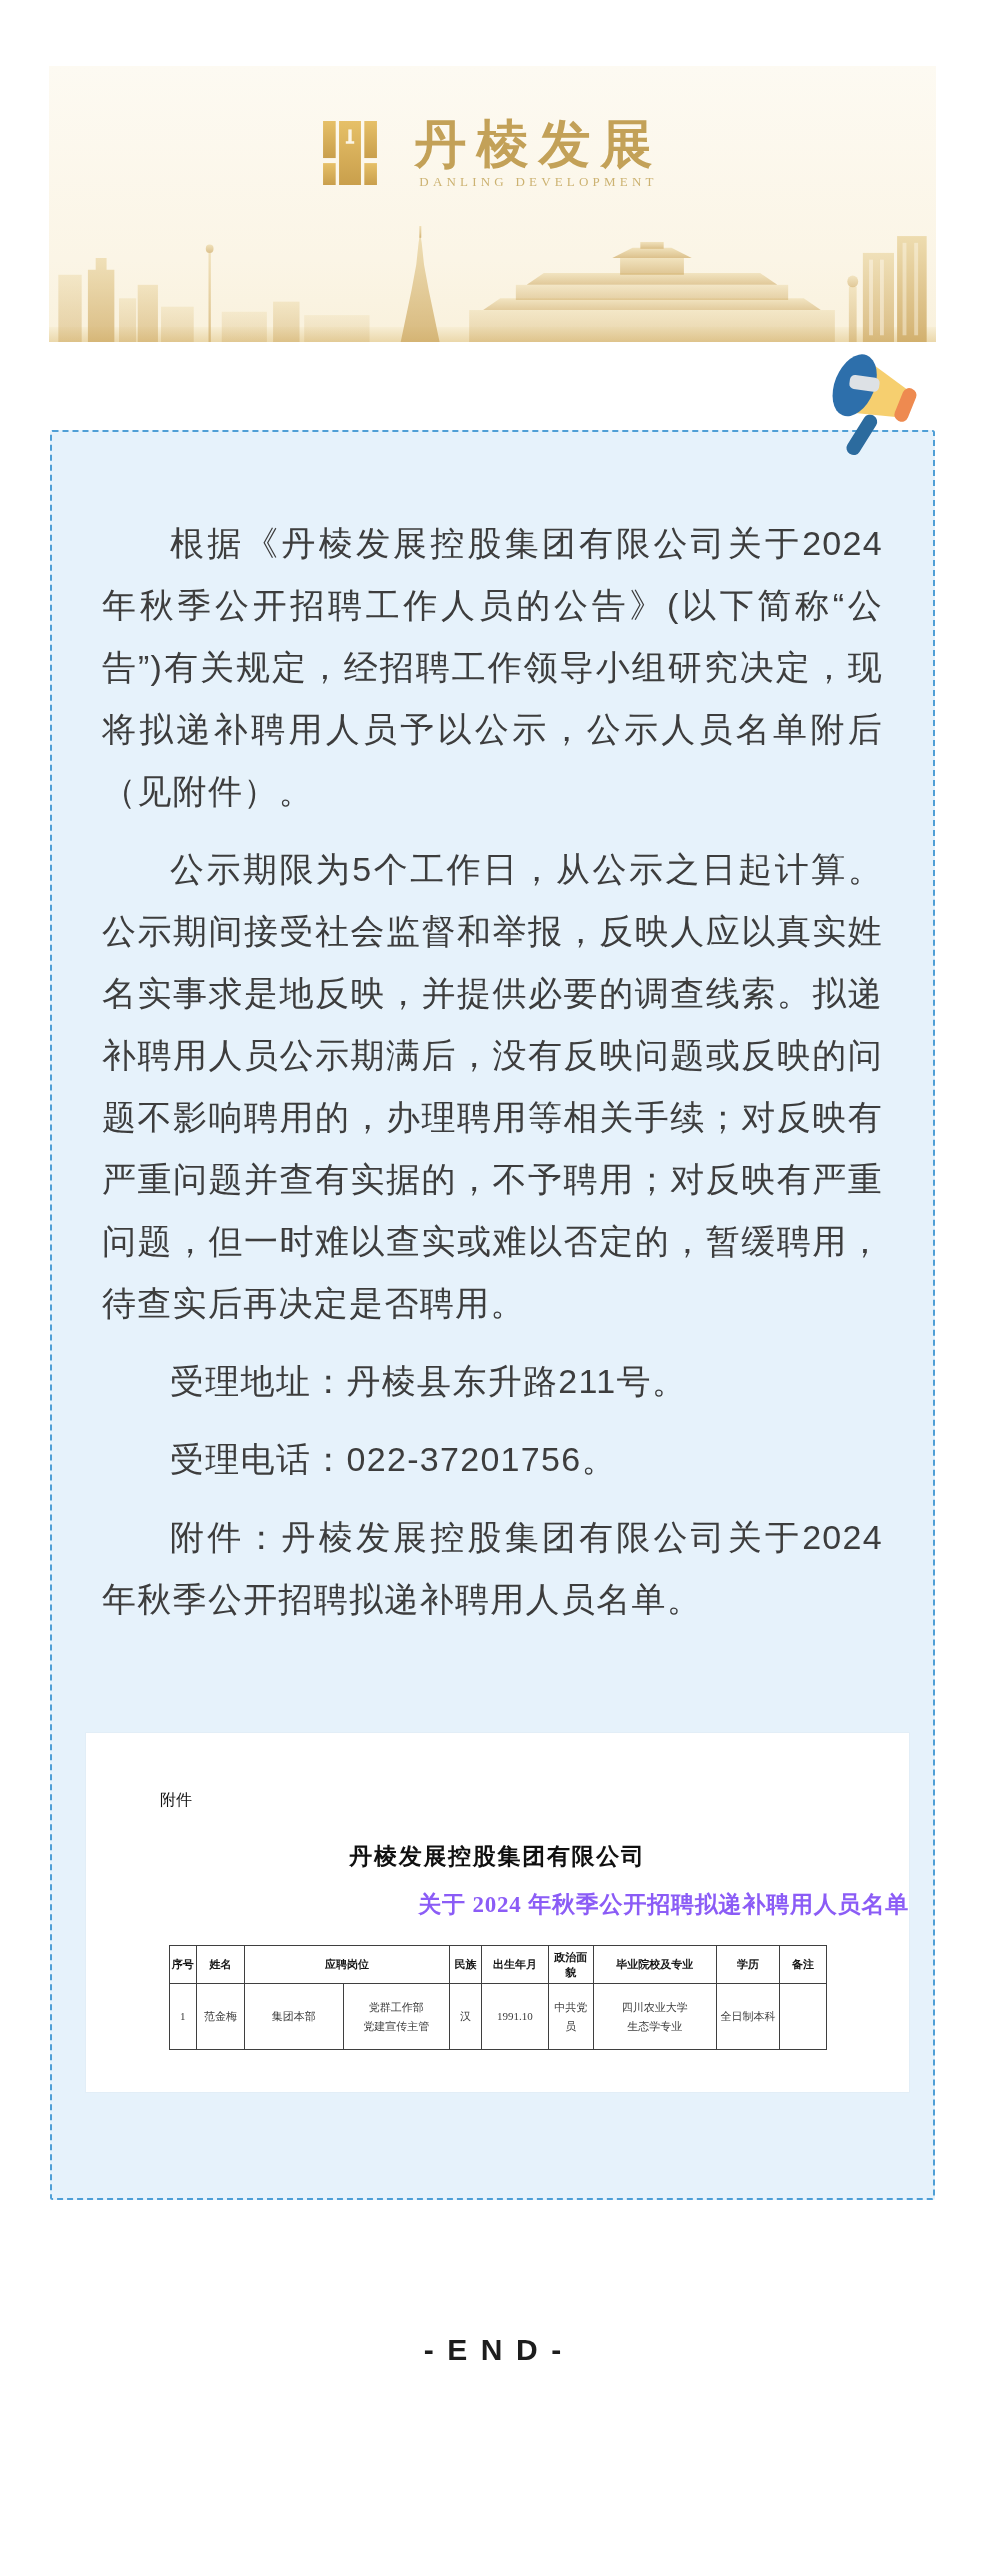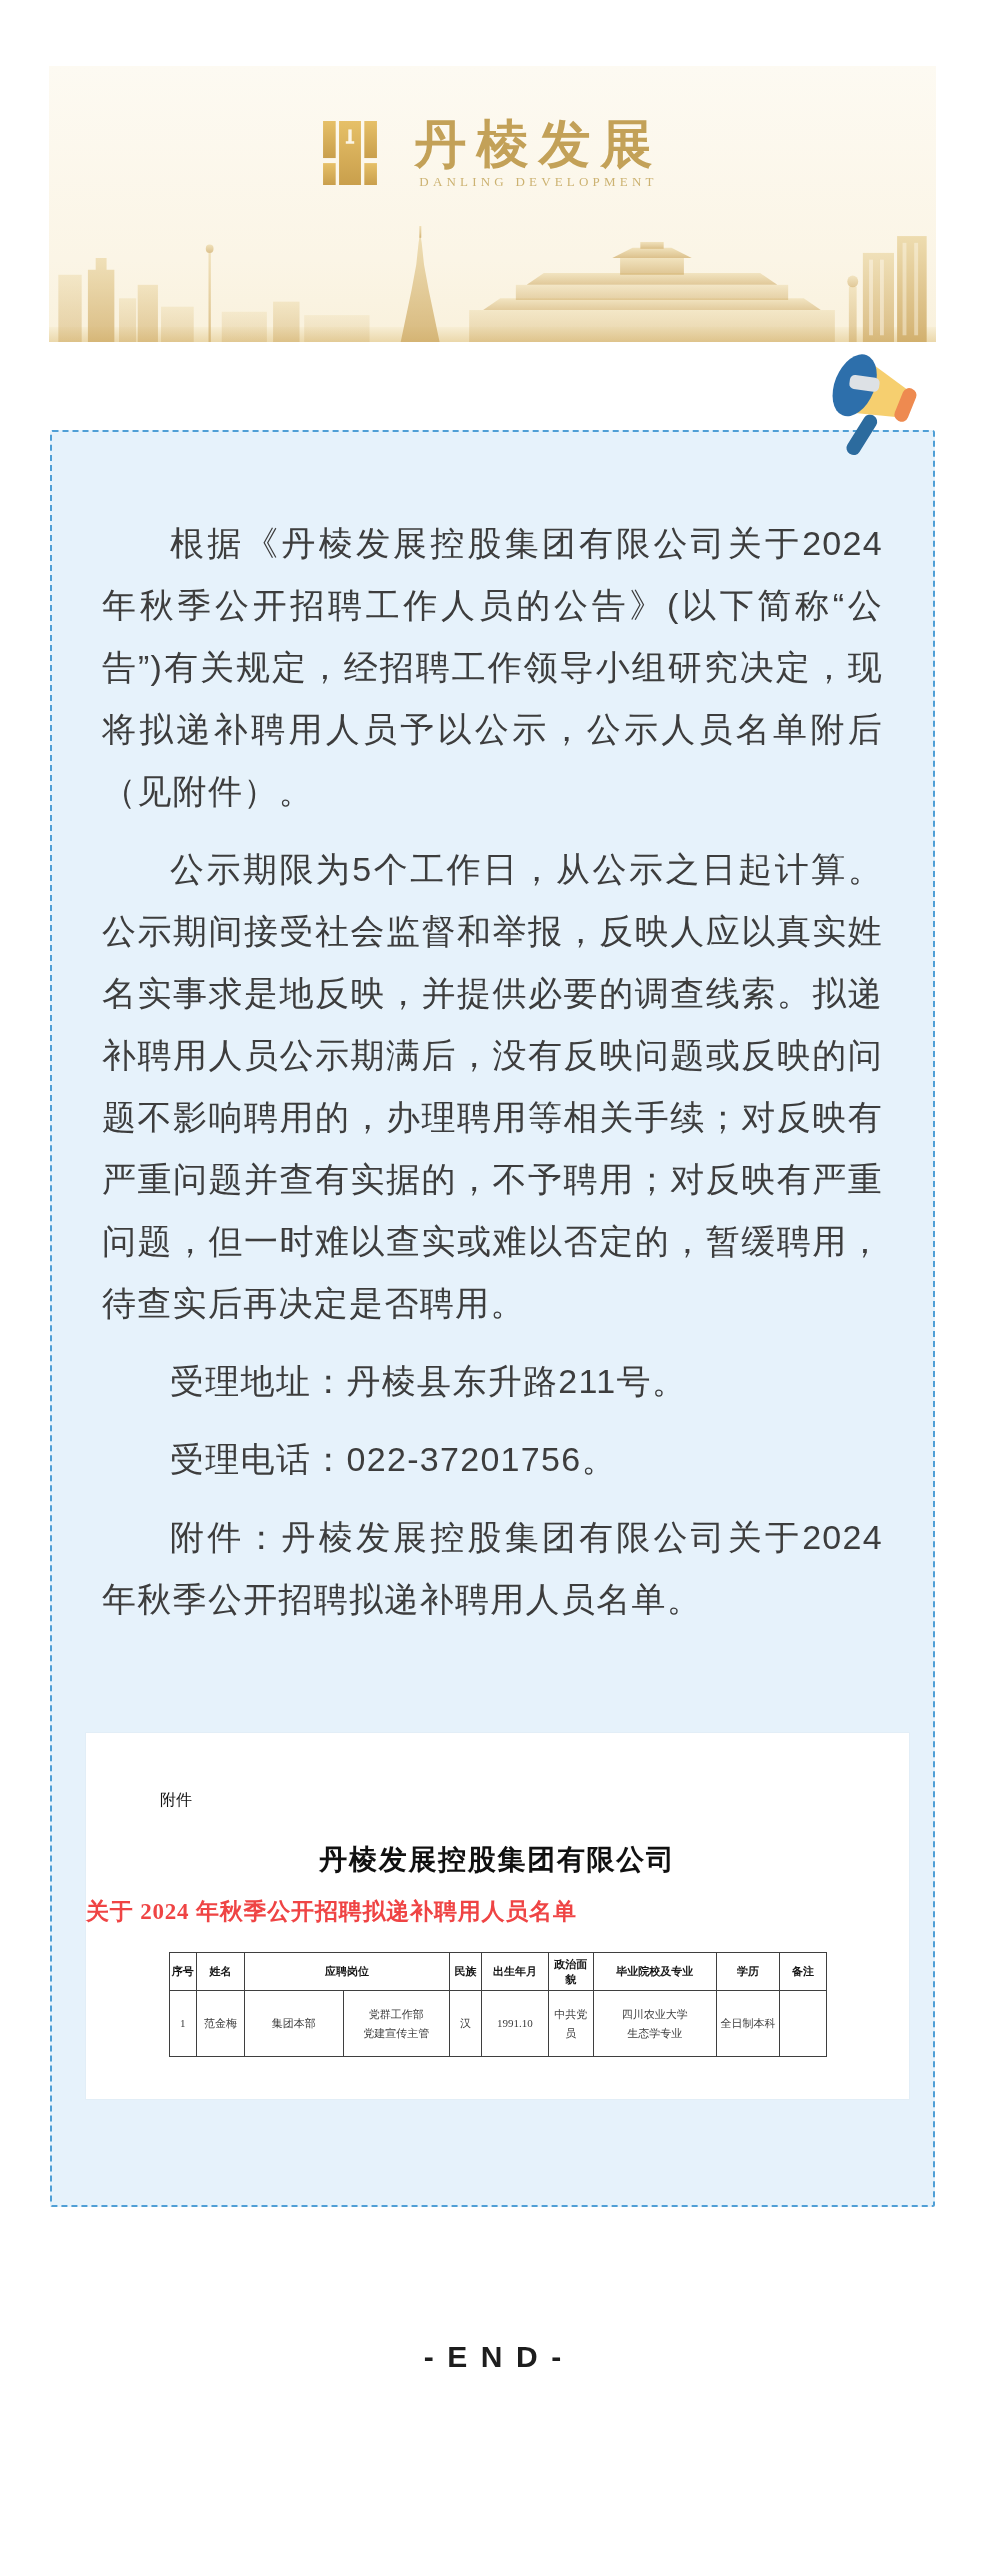--- a/index.html
+++ b/index.html
@@ -63,26 +63,26 @@
     width:823px;
     margin:103px auto 0;
     background:#ffffff;
     box-shadow:0 0 0 0.8px rgba(0,0,0,0.02);
     padding:57px 0 42px;
     font-family:"Liberation Serif", serif;
     color:#1c1c1c;
   }
   .att-label{margin-left:74px;font-size:16px;color:#141414;}
   .att-title1{
-    text-align:center;font-weight:700;font-size:28px;
+    text-align:center;font-weight:700;font-size:23px;
     letter-spacing:1.7px;margin-top:30px;color:#101010;
   }
   .att-title2{
-    text-align:left;font-weight:700;font-size:23px;
-    letter-spacing:0.8px;margin-top:17px;color:#ef4444;
+    text-align:right;font-weight:700;font-size:23px;
+    letter-spacing:0.8px;margin-top:17px;color:#8b5cf6;
   }
   table.att-table{
     width:658px;margin:25px auto 0;
     border-collapse:collapse;
     font-size:11px;color:#3c3c3c;
     table-layout:fixed;
   }
   .att-table th,.att-table td{
     border:0.8px solid #3f3f3f;
     text-align:center;vertical-align:middle;

